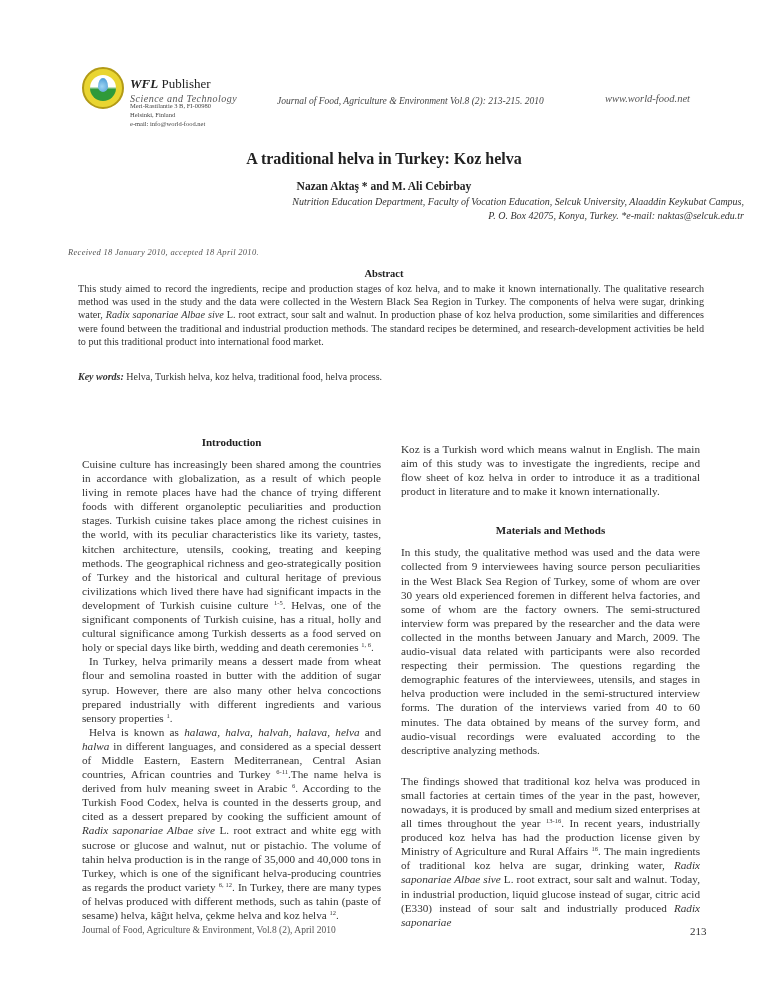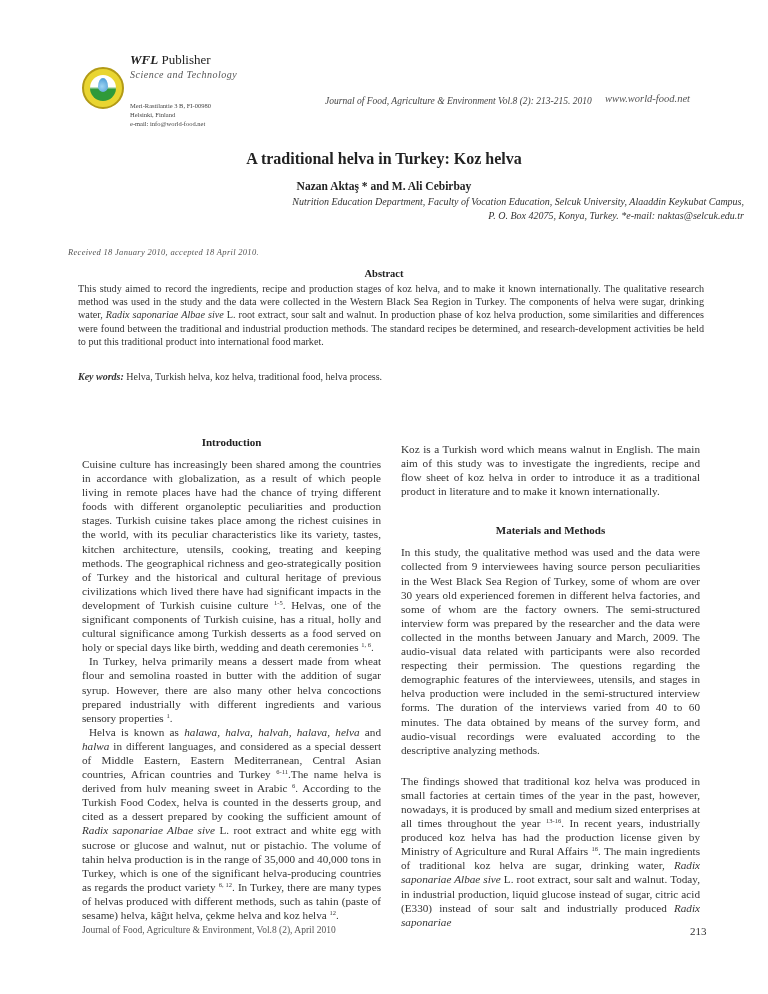--- a/index.html
+++ b/index.html
@@ -15,26 +15,26 @@
     .logo .inner {
       position: absolute; left: 6px; top: 6px; width: 26px; height: 26px; border-radius: 50%;
       background: linear-gradient(#ffffff 0%, #ffffff 45%, #2f9a3a 55%, #2f9a3a 100%);
       overflow: hidden;
     }
     .logo .drop {
       position: absolute; left: 8px; top: 3px; width: 10px; height: 14px;
       background: radial-gradient(circle at 40% 60%, #9fd5f3, #3a8fcf);
       border-radius: 50% 50% 50% 50% / 60% 60% 40% 40%;
     }
-    .publisher { position: absolute; left: 130px; top: 52px; }
+    .publisher { position: absolute; left: 130px; top: 76px; }
     .publisher .name { font-size: 13px; color: #222; }
     .publisher .name b { font-style: italic; font-weight: bold; }
     .publisher .tag { font-size: 10px; font-style: italic; color: #555; letter-spacing: 0.5px; margin-top: 1px; }
     .addr { position: absolute; left: 130px; top: 101px; font-size: 6.5px; line-height: 9px; color: #444; }
-    .journal-ref { position: absolute; left: 277px; top: 96px; font-size: 9.5px; font-style: italic; color: #444; margin-left: 48px; }
+    .journal-ref { position: absolute; left: 277px; top: 96px; font-size: 9.5px; font-style: italic; color: #444; }
     .website { position: absolute; left: 605px; top: 93px; font-size: 10.5px; font-style: italic; color: #555; }
 
     .title { position: absolute; left: 0; width: 768px; top: 150px; text-align: center; font-weight: bold; font-size: 16px; color: #222; }
     .authors { position: absolute; left: 0; width: 768px; top: 180px; text-align: center; font-weight: bold; font-size: 11.5px; color: #222; }
     .affil { position: absolute; left: 0; width: 744px; top: 195px; text-align: right; font-style: italic; font-size: 10px; line-height: 14px; color: #333; }
     .received { position: absolute; left: 68px; top: 247px; font-size: 8.5px; font-style: italic; color: #555; letter-spacing: 0.3px; }
 
     .abstract-heading { position: absolute; left: 0; width: 768px; top: 268px; text-align: center; font-weight: bold; font-size: 10.5px; }
     .abstract-body { position: absolute; left: 78px; width: 626px; top: 282px; font-size: 10.2px; line-height: 13.2px; text-align: justify; color: #333; }
     .keywords { position: absolute; left: 78px; width: 626px; top: 371px; font-size: 10px; color: #333; }

